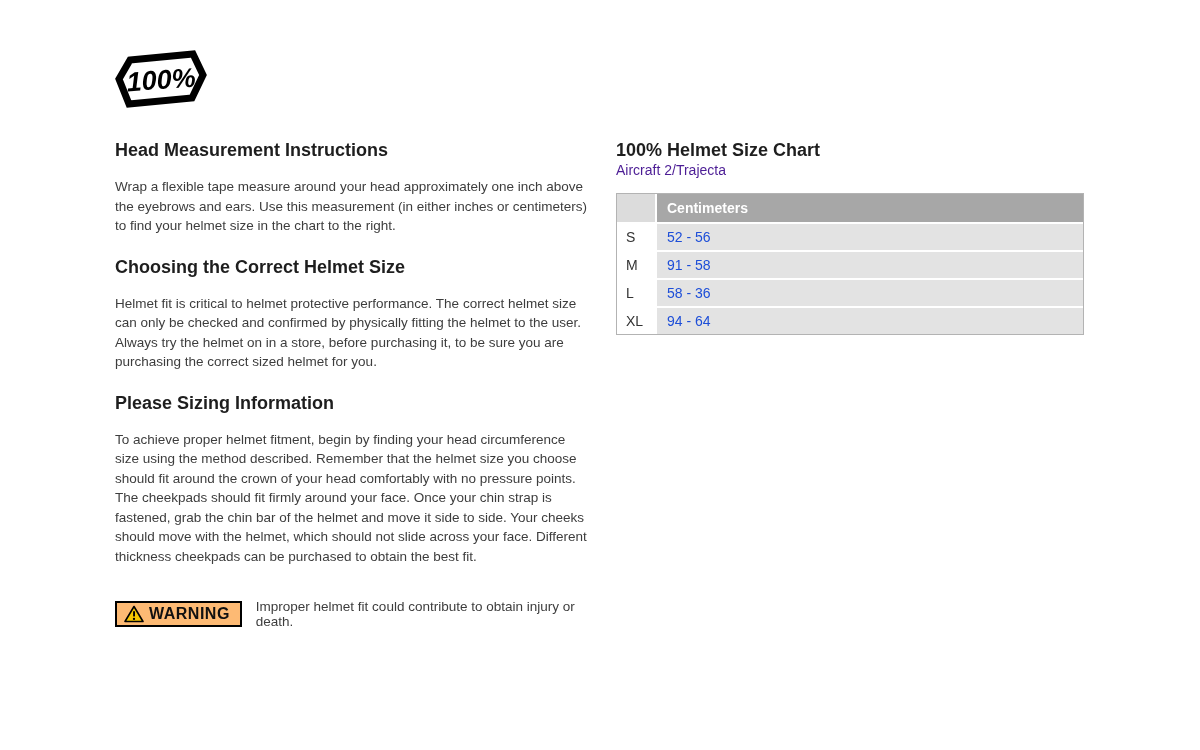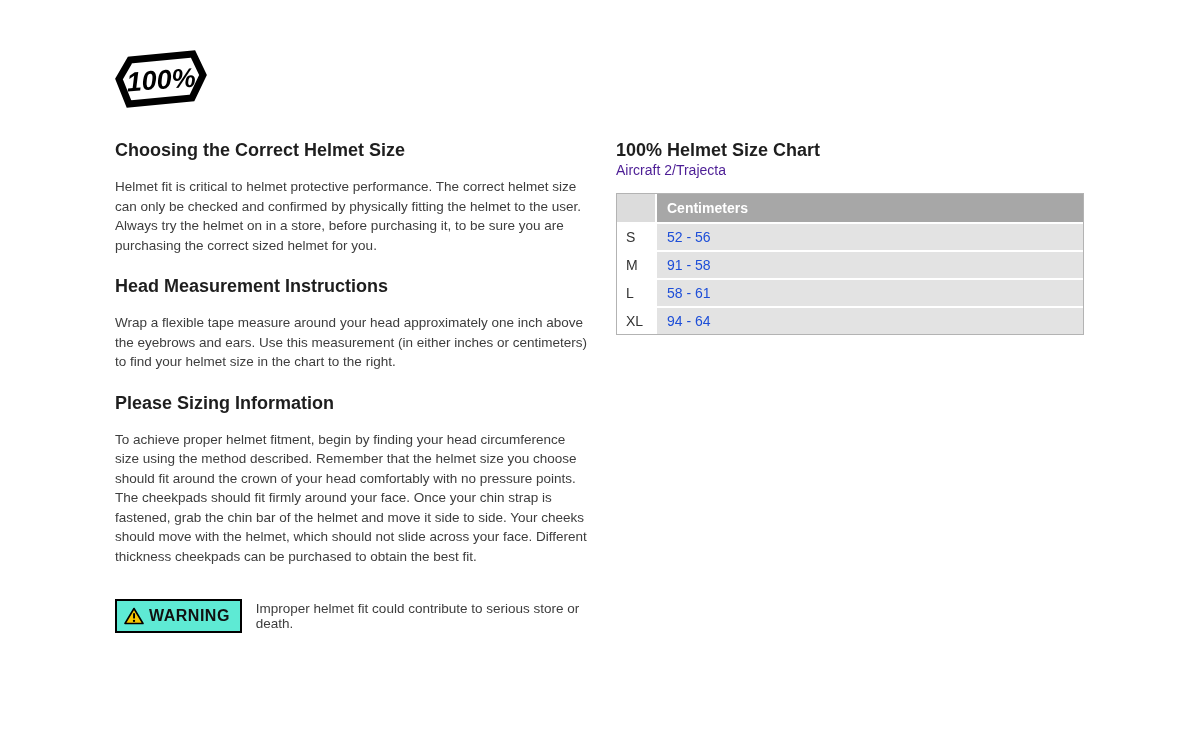--- a/index.html
+++ b/index.html
@@ -44,23 +44,23 @@
   }
   .warning-row {
     margin-top: 33px;
     display: flex;
     align-items: center;
   }
   .warning-box {
     display: flex;
     align-items: center;
     border: 2px solid #000000;
-    background: #5eead4;
+    background: #fdba74;
     padding: 2px 10px 2px 7px;
-    height: 34px;
+    height: 26px;
   }
   .warning-box .warn-icon { margin-right: 5px; display: block; }
   .warning-label {
     font-size: 16px;
     font-weight: bold;
     color: #111111;
     letter-spacing: 0.5px;
   }
   .warning-text {
     margin-left: 14px;
@@ -132,45 +132,45 @@
   <div class="logo">
     <svg width="92" height="58" viewBox="0 0 92 58">
       <polygon points="15,10 78,4 88,25 77,48 14,54 4,29" fill="#ffffff" stroke="#000000" stroke-width="7" stroke-linejoin="miter"></polygon>
       <text x="46" y="39" text-anchor="middle" font-family="Liberation Sans, sans-serif" font-size="27" font-weight="bold" font-style="italic" fill="#000000" transform="rotate(-4 46 29)">100%</text>
     </svg>
   </div>
 
   <div class="left-col">
 
     <div class="section">
+      <h2>Head Measurement Instructions</h2>
+      <p>Wrap a flexible tape measure around your head approximately one inch above the eyebrows and ears. Use this measurement (in either inches or centimeters) to find your helmet size in the chart to the right.</p>
+    </div>
+
+    <div class="section">
       <h2>Choosing the Correct Helmet Size</h2>
       <p>Helmet fit is critical to helmet protective performance. The correct helmet size can only be checked and confirmed by physically fitting the helmet to the user. Always try the helmet on in a store, before purchasing it, to be sure you are purchasing the correct sized helmet for you.</p>
-    </div>
-
-    <div class="section">
-      <h2>Head Measurement Instructions</h2>
-      <p>Wrap a flexible tape measure around your head approximately one inch above the eyebrows and ears. Use this measurement (in either inches or centimeters) to find your helmet size in the chart to the right.</p>
     </div>
 
     <div class="section">
       <h2>Please Sizing Information</h2>
       <p>To achieve proper helmet fitment, begin by finding your head circumference size using the method described. Remember that the helmet size you choose should fit around the crown of your head comfortably with no pressure points. The cheekpads should fit firmly around your face. Once your chin strap is fastened, grab the chin bar of the helmet and move it side to side. Your cheeks should move with the helmet, which should not slide across your face. Different thickness cheekpads can be purchased to obtain the best fit.</p>
     </div>
 
 
     <div class="warning-row">
       <div class="warning-box">
         <svg class="warn-icon" width="20" height="18" viewBox="0 0 20 18">
           <polygon points="10,1.5 19,16.5 1,16.5" fill="#f6c700" stroke="#000000" stroke-width="1.6" stroke-linejoin="round"></polygon>
           <rect x="9.1" y="6" width="1.9" height="5.6" rx="0.9" fill="#000000"></rect>
           <circle cx="10" cy="13.9" r="1.15" fill="#000000"></circle>
         </svg>
         <span class="warning-label">WARNING</span>
       </div>
-      <span class="warning-text">Improper helmet fit could contribute to serious store or death.</span>
+      <span class="warning-text">Improper helmet fit could contribute to obtain injury or death.</span>
     </div>
 
   </div>
 
   <div class="right-col">
     <div class="chart-title">100% Helmet Size Chart</div>
     <div class="chart-subtitle">Aircraft 2/Trajecta</div>
 
     <table class="size-chart">
       <thead>
@@ -183,21 +183,21 @@
         <tr>
           <td class="size-cell">S</td>
           <td class="value-cell">52 - 56</td>
         </tr>
         <tr>
           <td class="size-cell">M</td>
           <td class="value-cell">91 - 58</td>
         </tr>
         <tr>
           <td class="size-cell">L</td>
-          <td class="value-cell">58 - 61</td>
+          <td class="value-cell">58 - 36</td>
         </tr>
         <tr>
           <td class="size-cell">XL</td>
           <td class="value-cell">94 - 64</td>
         </tr>
       </tbody>
     </table>
   </div>
 
 </div>

